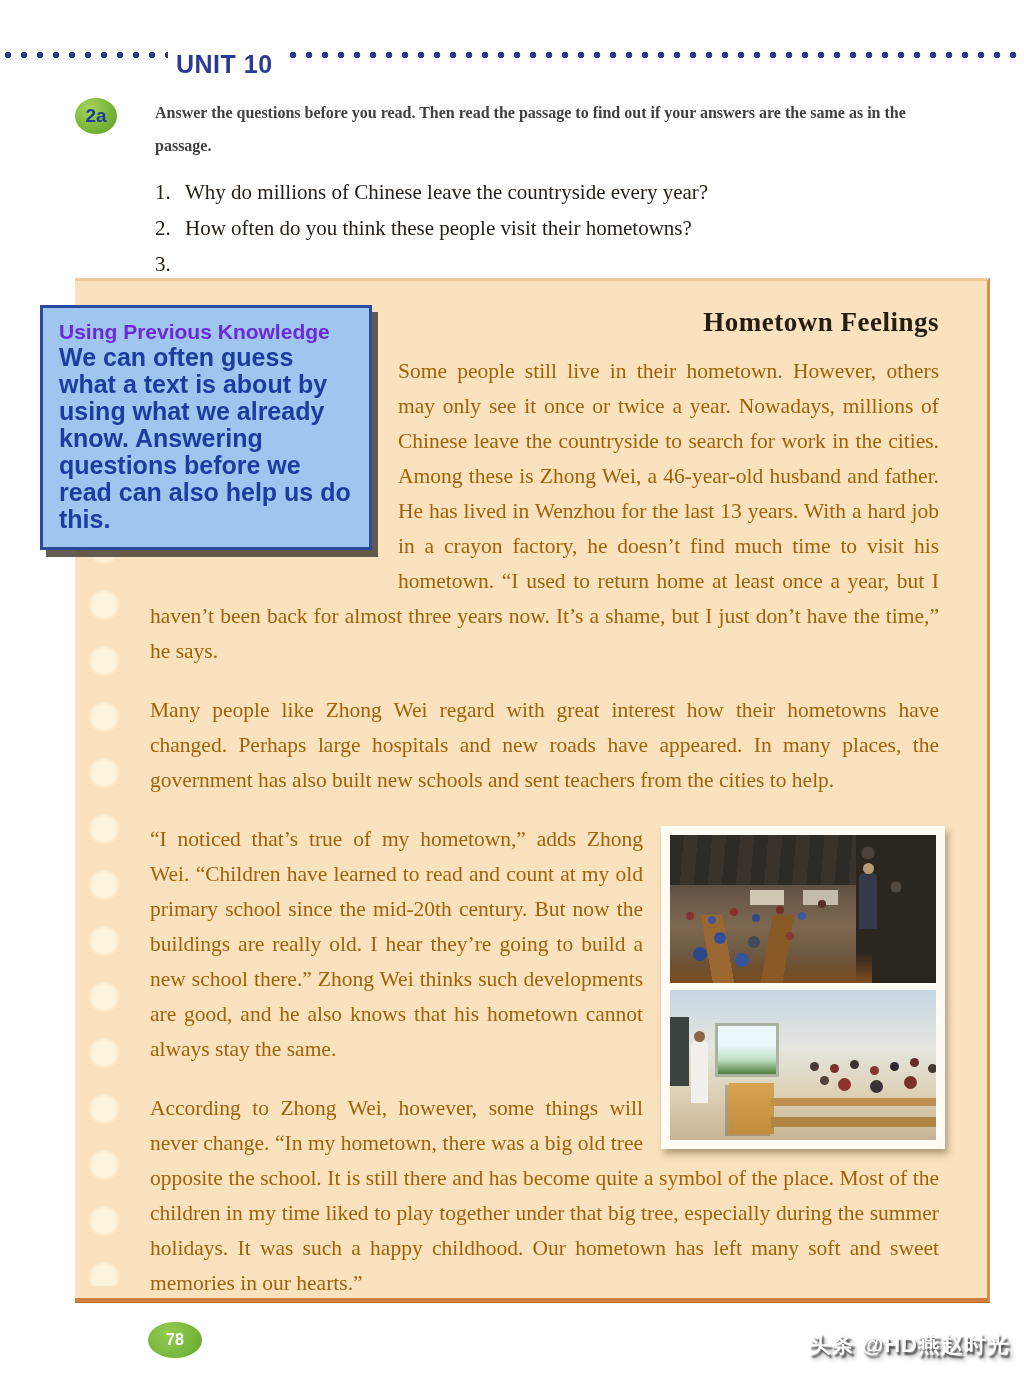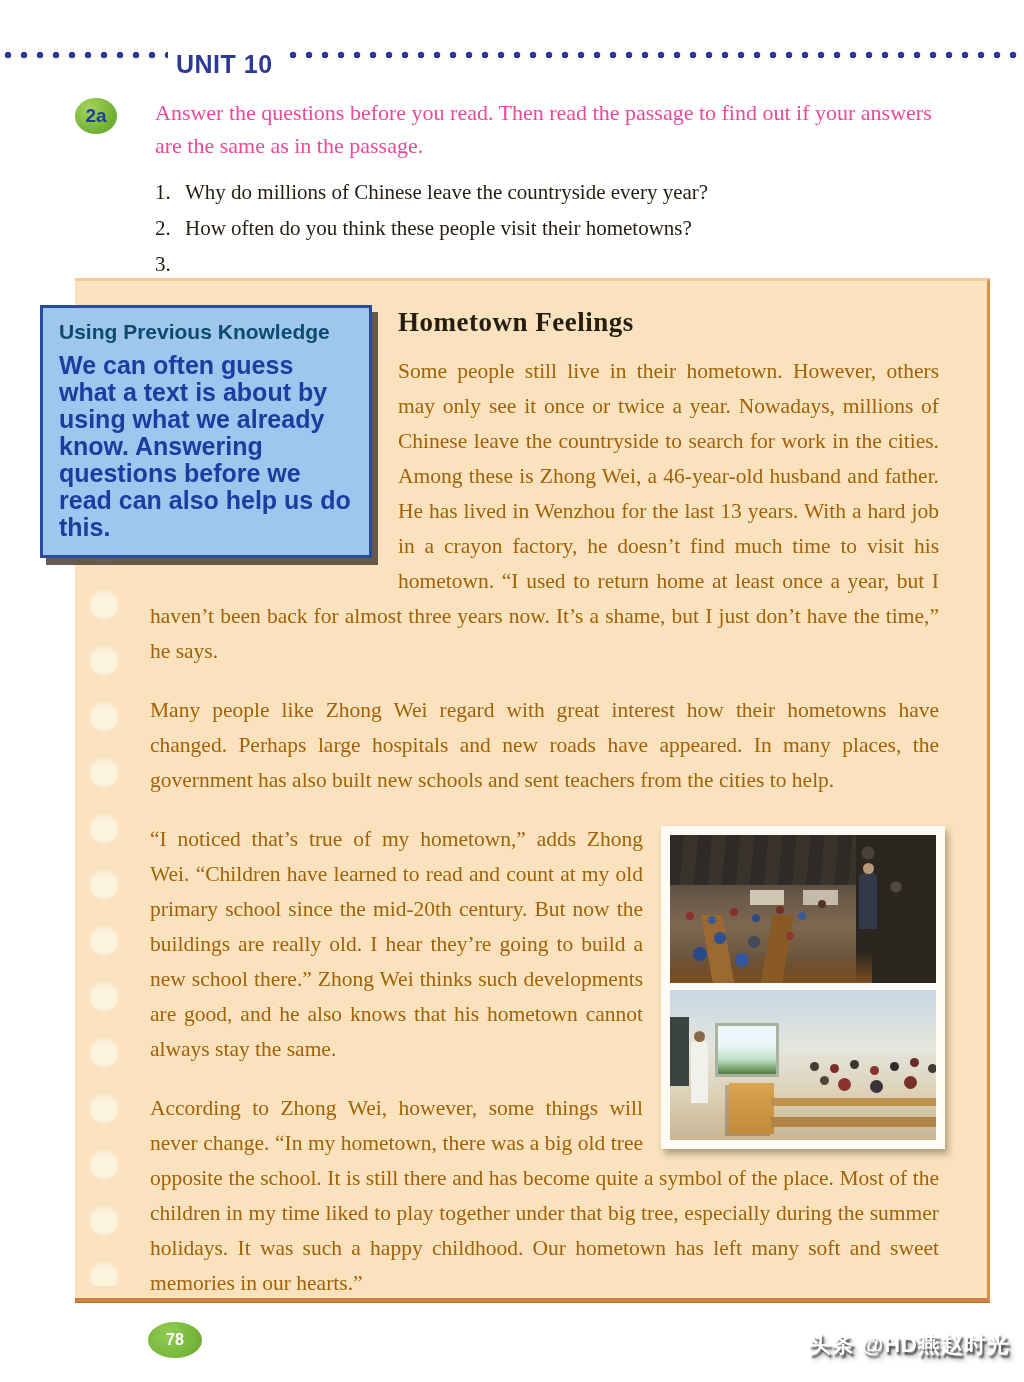--- a/index.html
+++ b/index.html
@@ -35,21 +35,21 @@
   .activity-badge {
     position: absolute; left: 0; top: 2px;
     width: 42px; height: 36px; border-radius: 50%;
     background: radial-gradient(circle at 35% 30%, #a6d45e, #76b436 60%, #5d9a2a);
     display: flex; align-items: center; justify-content: center;
     font-family: "Liberation Sans", sans-serif; font-weight: bold;
     font-size: 19px; color: #1d3b9e;
   }
   .activity-instructions {
     margin-left: 80px; width: 800px;
-    font-weight: normal; font-size: 22px; line-height: 33px; color: #ec4899;
+    font-weight: bold; font-size: 16px; line-height: 33px; color: #404040;
   }
   .question-list { margin: 12px 0 0 80px; list-style: none; }
   .question-item { font-size: 21px; line-height: 36px; color: #241d14; display: flex; }
   .question-num { width: 30px; flex: 0 0 auto; }
 
   
   .notebook-page {
     position: absolute; top: 278px; left: 75px; width: 915px; height: 1024px;
     background: #f9e2bd;
     border-top: 3px solid #eecb98;
@@ -72,29 +72,29 @@
   .strategy-box {
     float: left; width: 332px;
     margin: 8px 26px 18px -110px;
     background: #9ec6ee;
     border: 3px solid #2a4a9c;
     box-shadow: 6px 7px 0 rgba(74,66,54,0.85);
     padding: 12px 16px 14px 16px;
     font-family: "Liberation Sans", sans-serif;
   }
   .strategy-title {
-    font-size: 21px; font-weight: bold; color: #0c4a6e; margin-bottom: 8px;
+    font-size: 21px; font-weight: bold; color: #6d28d9; margin-bottom: 0;
   }
   .strategy-body {
     font-size: 25px; font-weight: bold; line-height: 27px; color: #1c3ca0;
   }
 
   
   .passage-title {
-    text-align: left; font-size: 27px; font-weight: bold;
+    text-align: right; font-size: 27px; font-weight: bold;
     color: #261d11; padding-top: 10px; margin-bottom: 16px;
     letter-spacing: 0.5px;
   }
   .passage-para {
     font-size: 21.5px; line-height: 35px; color: #a16207;
     margin-bottom: 24px; text-align: justify;
   }
 
   
   .photo-card {

